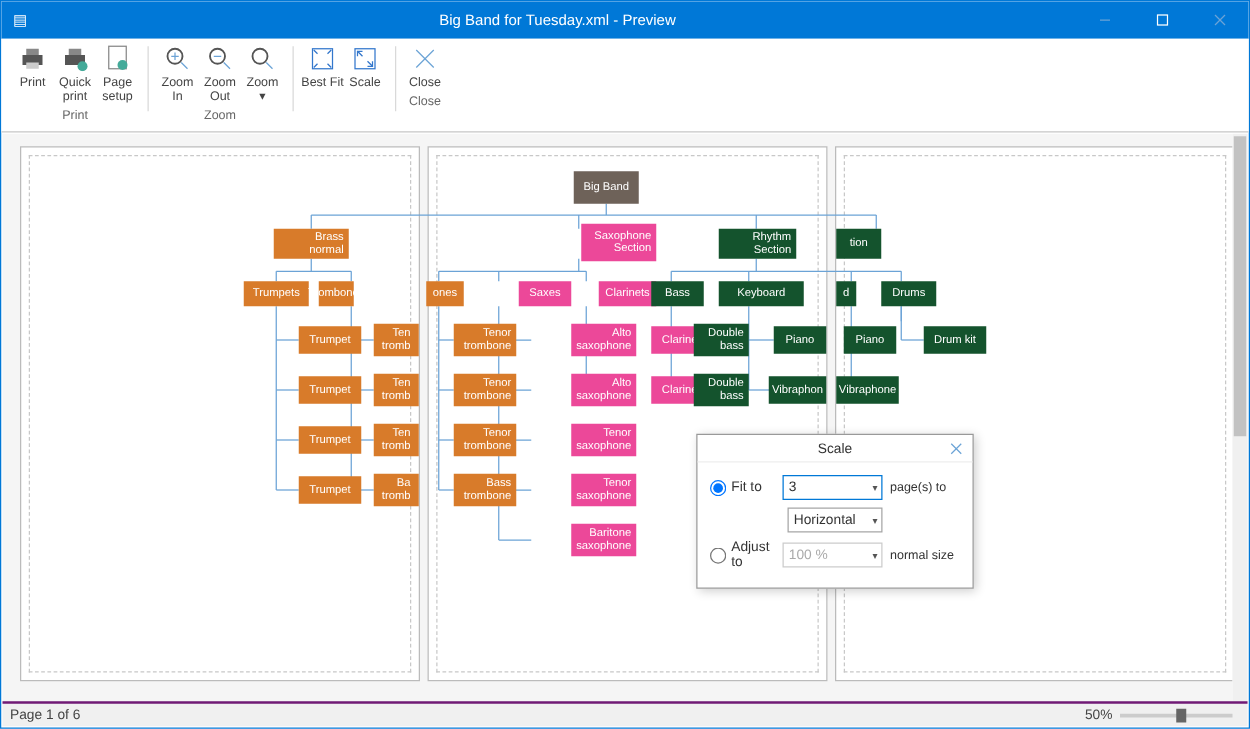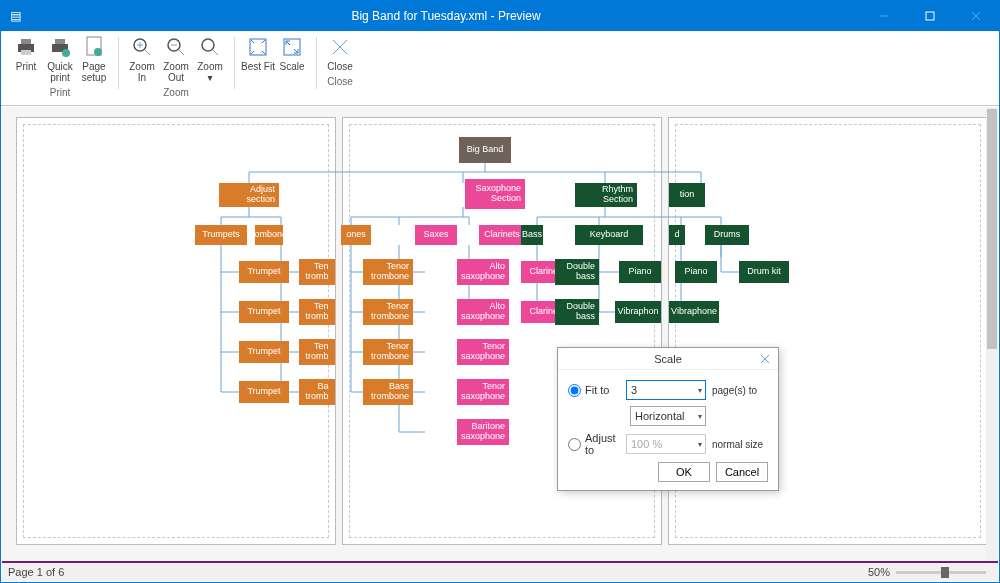--- a/index.html
+++ b/index.html
@@ -270,31 +270,31 @@
     <line x1="666" y1="155" x2="666" y2="155"></line>
     <line x1="666" y1="195" x2="666" y2="195"></line>
   <line x1="706" y1="128" x2="706" y2="140"></line>
     <line x1="706" y1="155" x2="724" y2="155"></line>
     <line x1="706" y1="128" x2="706" y2="155"></line>
 </svg>
 
 <div class="canvas">
   <div class="node brown" style="left:444px;top:20px;width:52px;height:26px">Big Band</div>
 
-  <div class="node orange" style="left:204px;top:66px;width:60px;height:24px">Adjust section</div>
+  <div class="node orange" style="left:204px;top:66px;width:60px;height:24px">Brass normal</div>
   <div class="node blue" style="left:418px;top:62px;width:60px;height:30px">Saxophone Section</div>
   <div class="node green" style="left:560px;top:66px;width:62px;height:24px">Rhythm Section</div>
   <div class="node green" style="left:654px;top:66px;width:36px;height:24px">tion</div>
 
   <div class="node orange" style="left:180px;top:108px;width:52px;height:20px">Trumpets</div>
   <div class="node orange" style="left:240px;top:108px;width:28px;height:20px">Trombones</div>
   <div class="node orange" style="left:326px;top:108px;width:30px;height:20px">ones</div>
   <div class="node blue" style="left:368px;top:108px;width:42px;height:20px">Saxes</div>
   <div class="node blue" style="left:432px;top:108px;width:46px;height:20px">Clarinets</div>
-  <div class="node green" style="left:506px;top:108px;width:22px;height:20px">Bass</div>
+  <div class="node green" style="left:506px;top:108px;width:42px;height:20px">Bass</div>
   <div class="node green" style="left:560px;top:108px;width:68px;height:20px">Keyboard</div>
   <div class="node green" style="left:654px;top:108px;width:16px;height:20px">d</div>
   <div class="node green" style="left:690px;top:108px;width:44px;height:20px">Drums</div>
 
   <div class="node orange" style="left:224px;top:144px;width:50px;height:22px">Trumpet</div>
   <div class="node orange" style="left:224px;top:184px;width:50px;height:22px">Trumpet</div>
   <div class="node orange" style="left:224px;top:224px;width:50px;height:22px">Trumpet</div>
   <div class="node orange" style="left:224px;top:264px;width:50px;height:22px">Trumpet</div>
 
   <div class="node orange" style="left:284px;top:142px;width:36px;height:26px">Ten<br>tromb</div>
@@ -365,24 +365,20 @@
       <label>
           <input type="radio" style=""> 
           <span>Adjust to</span>
         </label>
       <div class="combo disabled">
           <span>100 %</span>
           <span class="arrow">▾</span>
         </div>
       <div class="suffix">normal size</div>
     </div>
-    <div class="dbtns">
-      <button>OK</button>
-      <button>Cancel</button>
-    </div>
   </div>
 </div>
 
 <div class="statusbar">
   <span>Page 1 of 6</span>
   <div class="spacer"></div>
   <span>50%</span>
   <div class="slider">
       <div class="knob"></div>
     </div>

